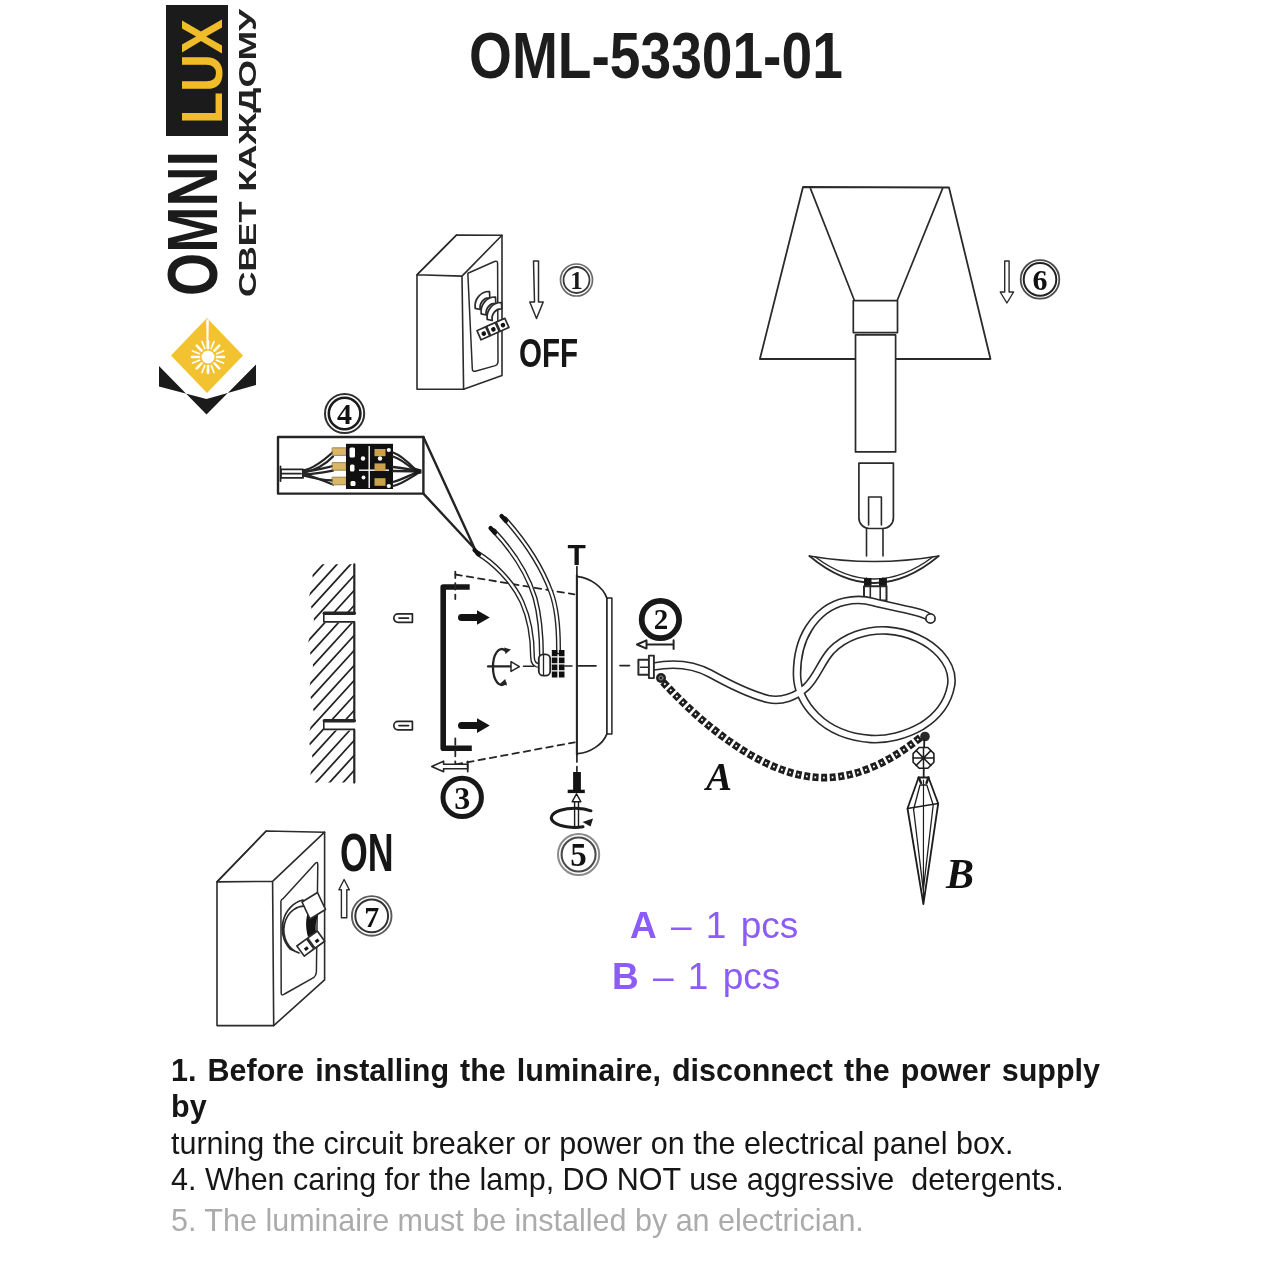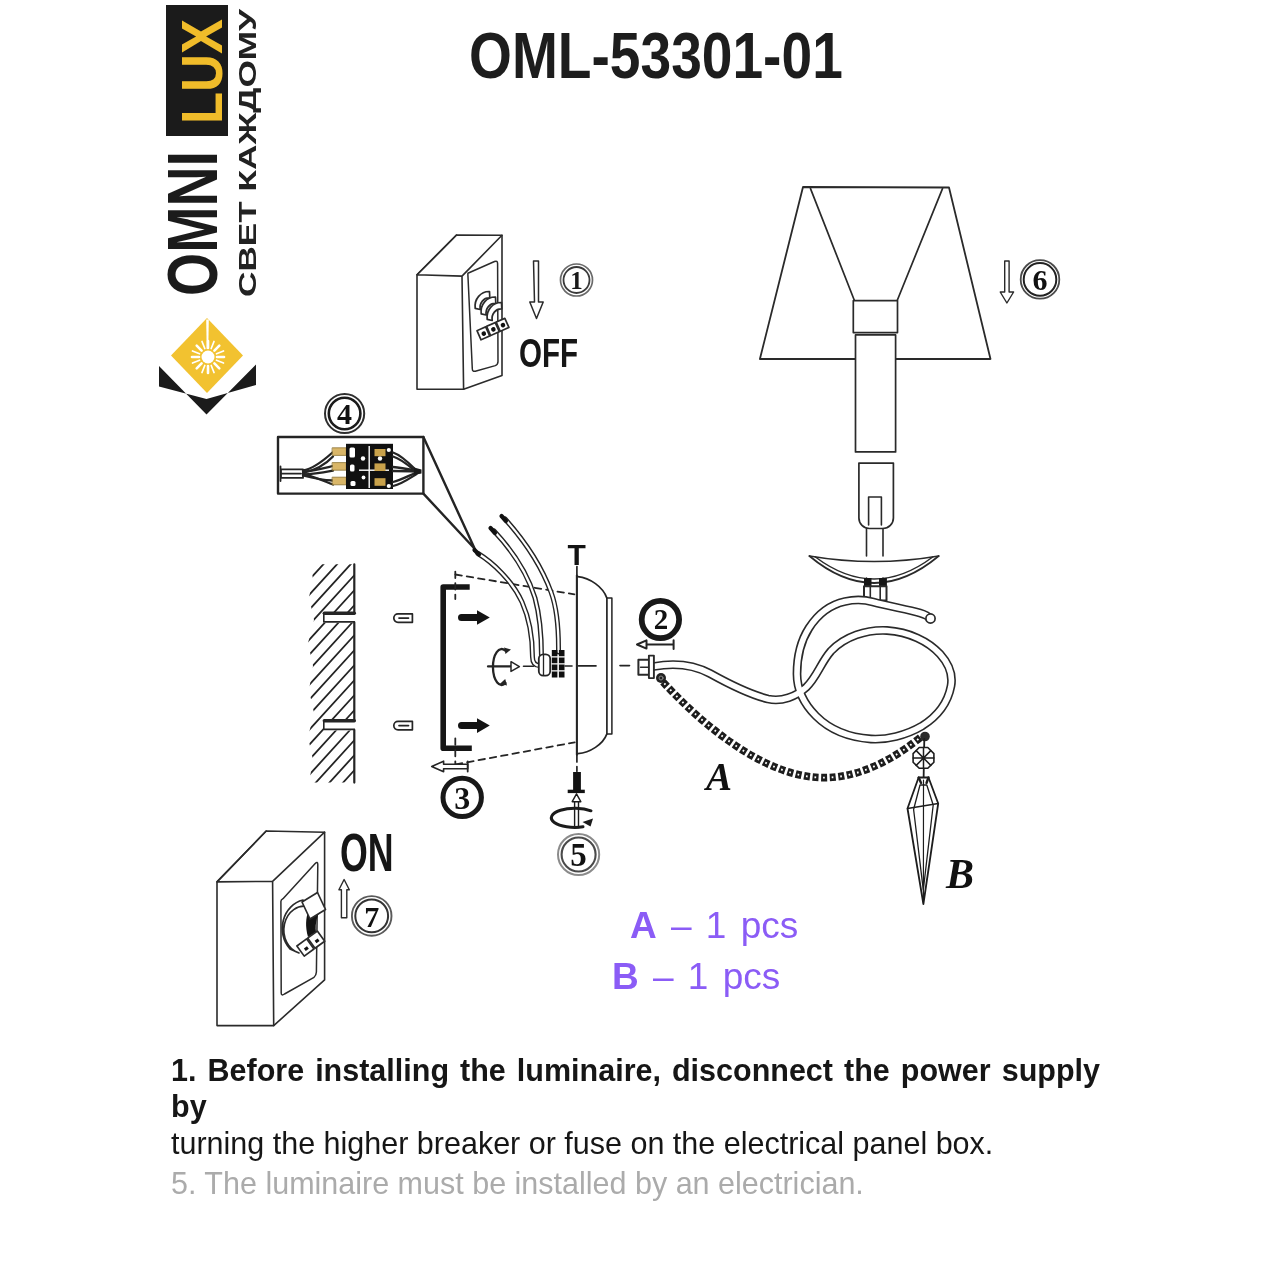--- a/index.html
+++ b/index.html
@@ -343,16 +343,17 @@
 <circle cx="371.7" cy="915.9" r="19.8" stroke="#5a5a5a" stroke-width="1.9" fill="#fff"></circle>
 <circle cx="371.7" cy="915.9" r="16.4" stroke="#333" stroke-width="2" fill="none"></circle>
 <text x="371.7" y="926.5" font-size="30" fill="#111">7</text>
 </g>
 </svg>
 <div id="title" class="txt">OML-53301-01</div>
 <div class="abt" style="left:630px;top:905px;"><b>A</b> – 1 pcs</div>
 <div class="abt" style="left:600px;top:956px;margin-left:12px;"><b>B</b> – 1 pcs</div>
 <div id="instr">
 <div class="j">1. Before installing the luminaire, disconnect the power supply by</div>
-<div>turning the higher breaker or fuse on the electrical panel box.</div>
+<div>turning the circuit breaker or power on the electrical panel box.</div>
+<div>4. When caring for the lamp, DO NOT use aggressive&nbsp; detergents.</div>
 <div style="color:#ababab;margin-top:4px">5. The luminaire must be installed by an electrician.</div>
 </div>
 </div>
 
 </body></html>

